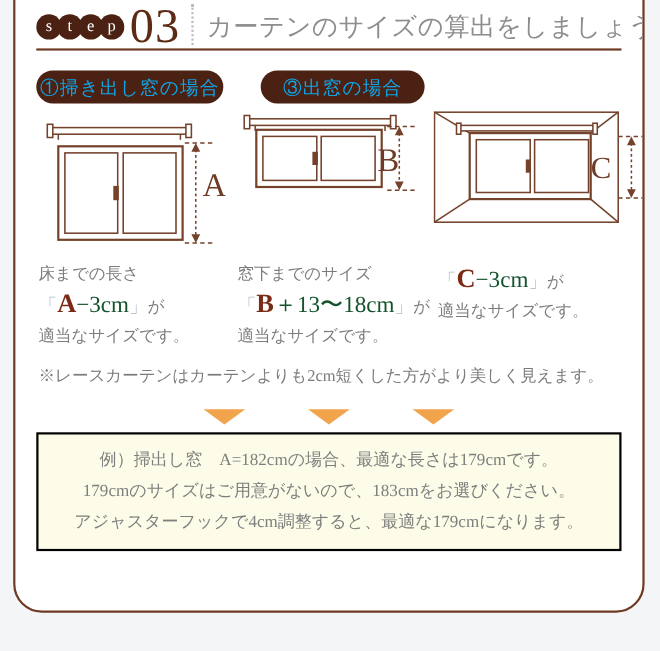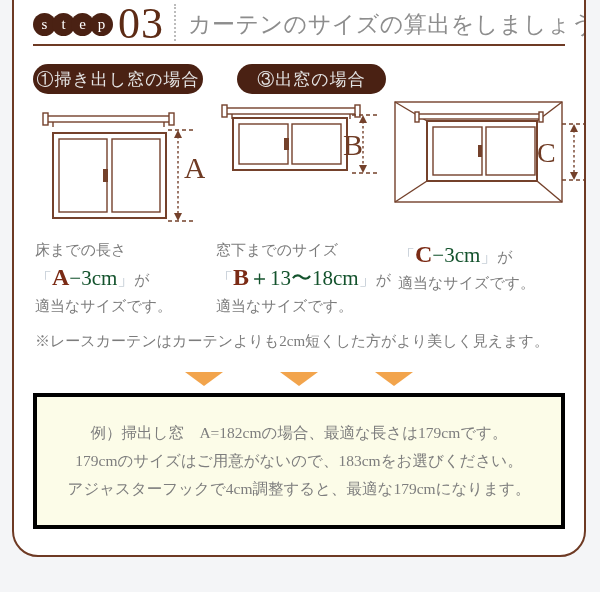--- a/index.html
+++ b/index.html
@@ -24,21 +24,21 @@
     font-size:15px; display:flex; align-items:center; justify-content:center;
     margin-right:-4px;
   }
   .step-num { font-size:44px; line-height:34px; color:#5d2b15; margin-left:9px; letter-spacing:1px; }
   .vdiv { align-self:stretch; border-left:2px dotted #bcbcbc; margin:0 12px 0 10px; }
   .title { font-size:23px; font-weight:normal; color:#8d8d8d; line-height:32px; white-space:nowrap; letter-spacing:.5px; }
 
   
   .pills { display:flex; margin-top:18px; }
   .pill {
-    height:30px; border-radius:16px; background:#4a2113; color:#e5e5e5; font-size:17px;
+    height:30px; border-radius:16px; background:#4a2113; color:#0ea5e9; font-size:17px;
     display:flex; align-items:center; justify-content:center; letter-spacing:1px; white-space:nowrap;
   }
   .pill-1 { width:170px; } .pill-2 { width:148px; margin-left:13px; } .pill-3 { width:149px; margin-left:34px; }
 
   
   .diagrams { display:flex; margin-top:7px; height:128px; }
   .dia { flex:none; display:block; }
   .dia-2 { margin-left:11px; } .dia-3 { margin-left:6px; }
   .dia text { fill:#6f3b24; stroke:none; font-family:"Liberation Serif","DejaVu Serif",serif; }
 
@@ -54,22 +54,22 @@
   .fsuffix { color:#7c7c7c; font-size:15px; }
 
   .note { margin-top:14px; font-size:15px; color:#7c7c7c; padding-left:2px; font-weight:normal; }
 
   .arrows { display:flex; justify-content:center; gap:57px; margin-top:21px; }
   .tri { width:0; height:0; border-left:19px solid transparent; border-right:19px solid transparent; border-top:14px solid #f2a44c; }
 
   .callout { margin-top:11px; text-align:center; font-size:21px; color:#5c5c5c; line-height:29px; letter-spacing:1px; }
 
   .example {
-    margin-top:7px; background:#fcfce8; border:4px solid #000000;
-    text-align:center; font-size:15.5px; color:#7e7e7e; line-height:28px; padding:22px 4px;
+    margin-top:7px; background:#fcfce8; border:2px solid #000000;
+    text-align:center; font-size:15.5px; color:#7e7e7e; line-height:28px; padding:10px 4px;
   }
 </style>
 </head>
 <body>
 
 <div class="panel">
   <div class="content">
 
     <div class="header">
       <div class="step-badge">

